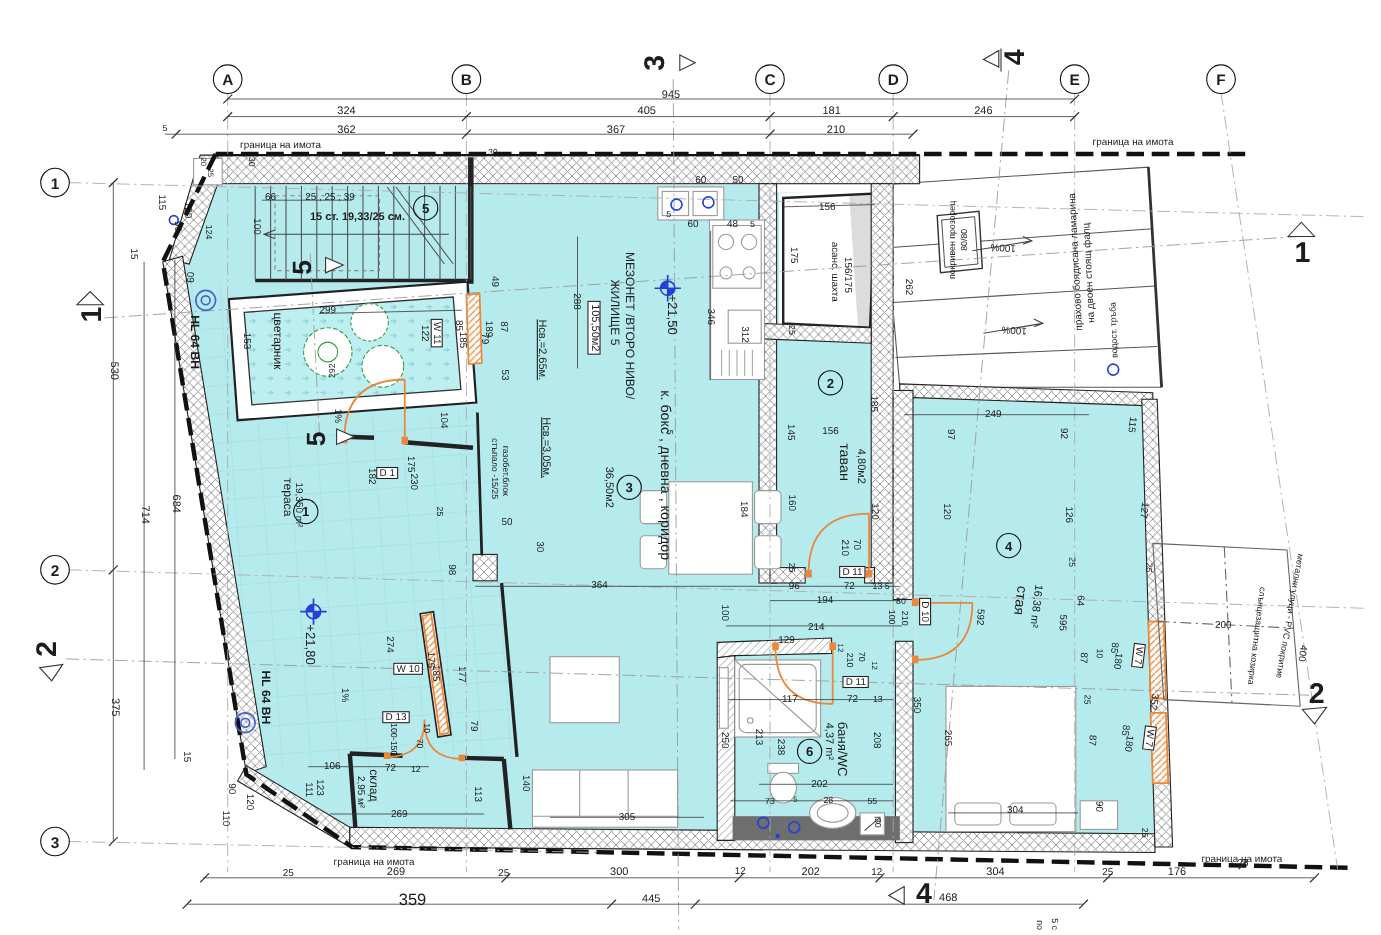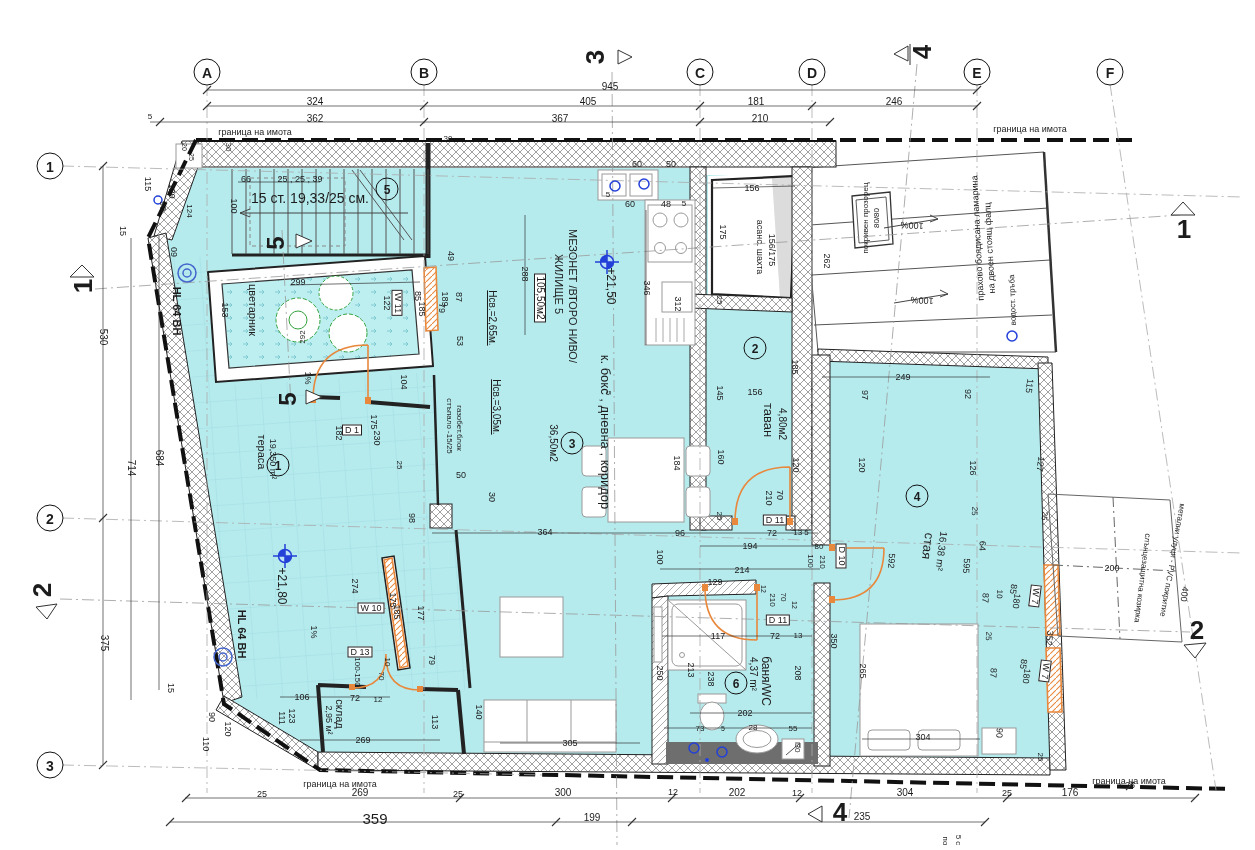--- a/index.html
+++ b/index.html
@@ -298,40 +298,40 @@
       <div class="lb " style="left: 458px; top: 794px; font-size: 9px; transform: translate(-50%, -50%) rotate(0deg);">25</div>
       <div class="lb " style="left: 563px; top: 793px; font-size: 10px; transform: translate(-50%, -50%) rotate(0deg);">300</div>
       <div class="lb " style="left: 673px; top: 792px; font-size: 9px; transform: translate(-50%, -50%) rotate(0deg);">12</div>
       <div class="lb " style="left: 737px; top: 793px; font-size: 10px; transform: translate(-50%, -50%) rotate(0deg);">202</div>
       <div class="lb " style="left: 797px; top: 793px; font-size: 9px; transform: translate(-50%, -50%) rotate(0deg);">12</div>
       <div class="lb " style="left: 905px; top: 793px; font-size: 10px; transform: translate(-50%, -50%) rotate(0deg);">304</div>
       <div class="lb " style="left: 1007px; top: 793px; font-size: 9px; transform: translate(-50%, -50%) rotate(0deg);">25</div>
       <div class="lb " style="left: 1070px; top: 793px; font-size: 10px; transform: translate(-50%, -50%) rotate(0deg);">176</div>
       <div class="lb " style="left: 1130px; top: 785px; font-size: 9px; transform: translate(-50%, -50%) rotate(0deg);">25</div>
       <div class="lb " style="left: 375px; top: 818px; font-size: 15px; transform: translate(-50%, -50%) rotate(0deg);">359</div>
-      <div class="lb " style="left: 592px; top: 818px; font-size: 10px; transform: translate(-50%, -50%) rotate(0deg);">199</div>
-      <div class="lb " style="left: 862px; top: 817px; font-size: 10px; transform: translate(-50%, -50%) rotate(0deg);">235</div>
+      <div class="lb " style="left: 592px; top: 818px; font-size: 10px; transform: translate(-50%, -50%) rotate(0deg);">445</div>
+      <div class="lb " style="left: 862px; top: 817px; font-size: 10px; transform: translate(-50%, -50%) rotate(0deg);">468</div>
       <div class="lb " style="left: 945px; top: 841px; font-size: 8px; transform: translate(-50%, -50%) rotate(90deg);">по</div>
       <div class="lb " style="left: 958px; top: 840px; font-size: 8px; transform: translate(-50%, -50%) rotate(90deg);">5 с</div>
       <div class="lb " style="left: 103px; top: 337px; font-size: 10px; transform: translate(-50%, -50%) rotate(90deg);">530</div>
       <div class="lb " style="left: 104px; top: 643px; font-size: 10px; transform: translate(-50%, -50%) rotate(90deg);">375</div>
       <div class="lb " style="left: 131px; top: 468px; font-size: 10px; transform: translate(-50%, -50%) rotate(90deg);">714</div>
       <div class="lb " style="left: 159px; top: 458px; font-size: 10px; transform: translate(-50%, -50%) rotate(90deg);">684</div>
       <div class="lb " style="left: 147px; top: 184px; font-size: 9px; transform: translate(-50%, -50%) rotate(90deg);">115</div>
       <div class="lb " style="left: 171px; top: 191px; font-size: 9px; transform: translate(-50%, -50%) rotate(90deg);">120</div>
       <div class="lb " style="left: 162px; top: 206px; font-size: 9px; transform: translate(-50%, -50%) rotate(90deg);">90</div>
       <div class="lb " style="left: 122px; top: 231px; font-size: 9px; transform: translate(-50%, -50%) rotate(90deg);">15</div>
       <div class="lb " style="left: 189px; top: 211px; font-size: 8px; transform: translate(-50%, -50%) rotate(90deg);">124</div>
       <div class="lb " style="left: 205px; top: 744px; font-size: 9px; transform: translate(-50%, -50%) rotate(90deg);">110</div>
       <div class="lb " style="left: 227px; top: 729px; font-size: 9px; transform: translate(-50%, -50%) rotate(90deg);">120</div>
       <div class="lb " style="left: 211px; top: 717px; font-size: 9px; transform: translate(-50%, -50%) rotate(90deg);">90</div>
       <div class="lb " style="left: 170px; top: 688px; font-size: 9px; transform: translate(-50%, -50%) rotate(90deg);">15</div>
       <div class="lb " style="left: 246px; top: 179px; font-size: 9px; transform: translate(-50%, -50%) rotate(0deg);">66</div>
       <div class="lb " style="left: 300px; top: 179px; font-size: 9px; transform: translate(-50%, -50%) rotate(0deg);">25 , 25 , 39</div>
-      <div class="lb " style="left: 310px; top: 198px; font-size: 14px; transform: translate(-50%, -50%) rotate(0deg);">15 ст. 19,33/25 см.</div>
+      <div class="lb " style="left: 325px; top: 198px; font-size: 10px; transform: translate(-50%, -50%) rotate(0deg); font-weight: bold;">15 ст. 19,33/25 см.</div>
       <div class="lb " style="left: 233px; top: 206px; font-size: 9px; transform: translate(-50%, -50%) rotate(90deg);">100</div>
       <div class="lb circ2" style="left: 387px; top: 189px; font-size: 10px; transform: translate(-50%, -50%) rotate(0deg);">5</div>
       <div class="lb " style="left: 298px; top: 282px; font-size: 9px; transform: translate(-50%, -50%) rotate(0deg);">299</div>
       <div class="lb " style="left: 224px; top: 310px; font-size: 9px; transform: translate(-50%, -50%) rotate(90deg);">153</div>
       <div class="lb " style="left: 386px; top: 303px; font-size: 9px; transform: translate(-50%, -50%) rotate(90deg);">122</div>
       <div class="lb " style="left: 303px; top: 337px; font-size: 8px; transform: translate(-50%, -50%) rotate(-90deg);">292</div>
       <div class="lb " style="left: 174px; top: 252px; font-size: 9px; transform: translate(-50%, -50%) rotate(-90deg);">60</div>
       <div class="lb " style="left: 450px; top: 256px; font-size: 9px; transform: translate(-50%, -50%) rotate(90deg);">49</div>
       <div class="lb " style="left: 444px; top: 299px; font-size: 9px; transform: translate(-50%, -50%) rotate(90deg);">189</div>
       <div class="lb " style="left: 458px; top: 297px; font-size: 9px; transform: translate(-50%, -50%) rotate(90deg);">87</div>
@@ -399,21 +399,21 @@
       <div class="lb circ2" style="left: 755px; top: 348px; font-size: 10px; transform: translate(-50%, -50%) rotate(0deg);">2</div>
       <div class="lb " style="left: 768px; top: 420px; font-size: 13px; transform: translate(-50%, -50%) rotate(90deg);">таван</div>
       <div class="lb " style="left: 782px; top: 424px; font-size: 10px; transform: translate(-50%, -50%) rotate(90deg);">4,80м2</div>
       <div class="lb " style="left: 719px; top: 393px; font-size: 9px; transform: translate(-50%, -50%) rotate(90deg);">145</div>
       <div class="lb " style="left: 755px; top: 392px; font-size: 9px; transform: translate(-50%, -50%) rotate(0deg);">156</div>
       <div class="lb " style="left: 794px; top: 367px; font-size: 9px; transform: translate(-50%, -50%) rotate(90deg);">185</div>
       <div class="lb " style="left: 720px; top: 457px; font-size: 9px; transform: translate(-50%, -50%) rotate(90deg);">160</div>
       <div class="lb " style="left: 795px; top: 465px; font-size: 9px; transform: translate(-50%, -50%) rotate(90deg);">120</div>
       <div class="lb " style="left: 719px; top: 300px; font-size: 8px; transform: translate(-50%, -50%) rotate(90deg);">25</div>
       <div class="lb " style="left: 719px; top: 516px; font-size: 8px; transform: translate(-50%, -50%) rotate(90deg);">25</div>
-      <div class="lb " style="left: 680px; top: 533px; font-size: 9px; transform: translate(-50%, -50%) rotate(0deg); text-align: center;">96</div>
+      <div class="lb " style="left: 722px; top: 533px; font-size: 9px; transform: translate(-50%, -50%) rotate(0deg); text-align: center;">96</div>
       <div class="lb " style="left: 772px; top: 533px; font-size: 9px; transform: translate(-50%, -50%) rotate(0deg);">72</div>
       <div class="lb " style="left: 801px; top: 533px; font-size: 8px; transform: translate(-50%, -50%) rotate(0deg);">13 5</div>
       <div class="lb " style="left: 750px; top: 546px; font-size: 9px; transform: translate(-50%, -50%) rotate(0deg);">194</div>
       <div class="lb " style="left: 742px; top: 570px; font-size: 9px; transform: translate(-50%, -50%) rotate(0deg);">214</div>
       <div class="lb " style="left: 759px; top: 247px; font-size: 9px; transform: translate(-50%, -50%) rotate(90deg);">асанс. шахта</div>
       <div class="lb " style="left: 771px; top: 250px; font-size: 9px; transform: translate(-50%, -50%) rotate(90deg);">156/175</div>
       <div class="lb " style="left: 752px; top: 188px; font-size: 9px; transform: translate(-50%, -50%) rotate(0deg);">156</div>
       <div class="lb " style="left: 722px; top: 232px; font-size: 9px; transform: translate(-50%, -50%) rotate(90deg);">175</div>
       <div class="lb " style="left: 826px; top: 261px; font-size: 9px; transform: translate(-50%, -50%) rotate(90deg);">262</div>
       <div class="lb " style="left: 978px; top: 238px; font-size: 9px; transform: translate(-50%, -50%) rotate(-93deg);">прахово боядисана ламарина</div>

